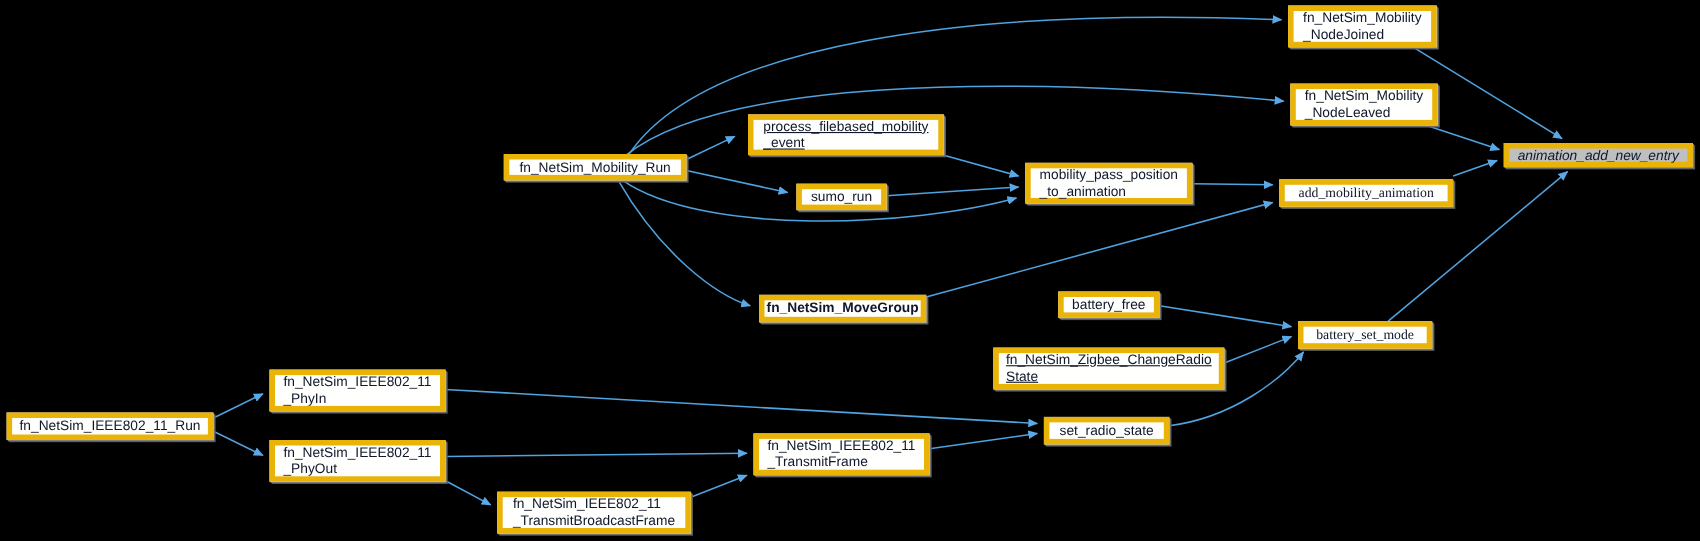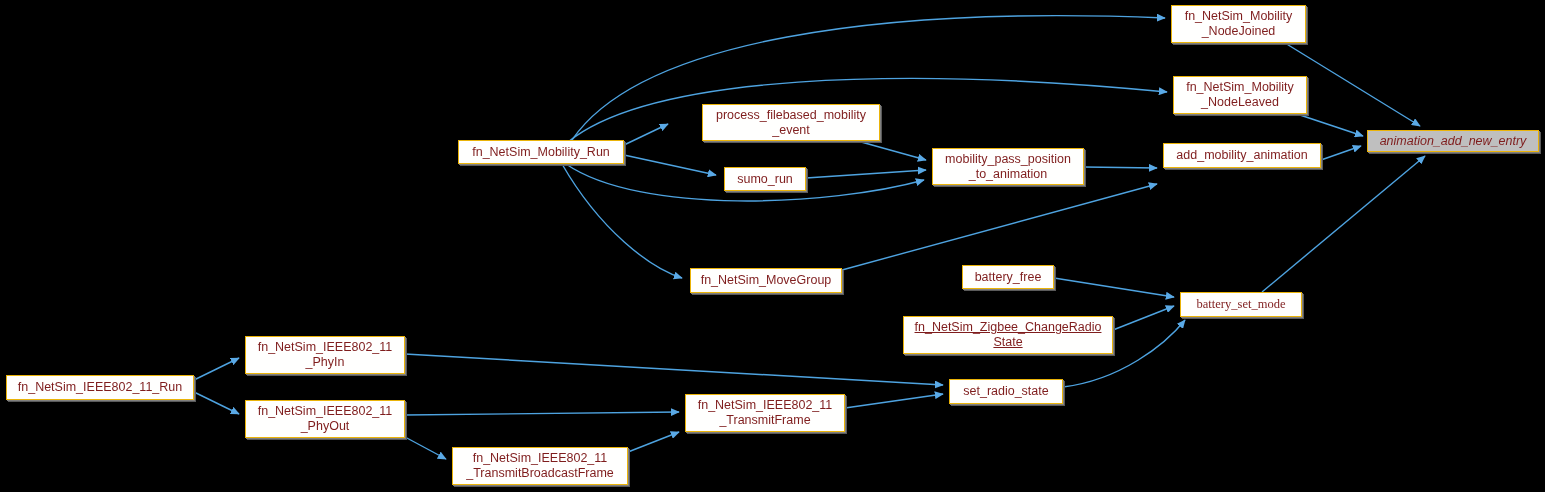--- a/index.html
+++ b/index.html
@@ -8,27 +8,27 @@
     width:1545px;height:492px;
     background:#000000;
     overflow:hidden;
     font-family:"Liberation Sans", sans-serif;
   }
   #edges{position:absolute;left:0;top:0;width:1545px;height:492px;}
   .node{
     position:absolute;
     box-sizing:border-box;
     background:#fffffe;
-    border:1px solid #eab308;
+    border:5px solid #eab308;
     box-shadow:1px 1px 0 0 #808080, 2px 2px 0 0 #5a5a5a;
     display:flex;
     align-items:center;
     justify-content:center;
-    text-align:center;
-    color:#7f1d1d;
+    text-align:left;
+    color:#0f172a;
     font-size:12.5px;
     line-height:15px;
     letter-spacing:0px;
     white-space:pre-line;
     padding:0 4px;
     z-index:5;
   }
   .node.highlight{
     background:#bfbfbf;
   }
@@ -65,27 +65,27 @@
         <path d="M 194 392 L 239 414" fill="none" stroke="#4ea3e0" stroke-width="1.4" marker-end="url(#arrow)"></path>
         <path d="M 405 354 L 943 385" fill="none" stroke="#4ea3e0" stroke-width="1.4" marker-end="url(#arrow)"></path>
         <path d="M 405 415 L 679 412" fill="none" stroke="#4ea3e0" stroke-width="1.4" marker-end="url(#arrow)"></path>
         <path d="M 405 437 L 446 459" fill="none" stroke="#4ea3e0" stroke-width="1.4" marker-end="url(#arrow)"></path>
         <path d="M 628 452 L 679 432" fill="none" stroke="#4ea3e0" stroke-width="1.4" marker-end="url(#arrow)"></path>
         <path d="M 845 408 L 943 394" fill="none" stroke="#4ea3e0" stroke-width="1.4" marker-end="url(#arrow)"></path>
       </g>
   </svg>
   <div id="node-layer">
       <div class="node" style="left: 458px; top: 140px; width: 166px; height: 24px;">fn_NetSim_Mobility_Run</div>
-      <div class="node" style="left: 702px; top: 104px; width: 178px; height: 37px;">process_filebased_mobility
+      <div class="node" style="left: 680px; top: 104px; width: 178px; height: 37px; text-decoration: underline;">process_filebased_mobility
 _event</div>
       <div class="node" style="left: 724px; top: 167px; width: 82px; height: 24px;">sumo_run</div>
-      <div class="node" style="left: 690px; top: 268px; width: 152px; height: 25px;">fn_NetSim_MoveGroup</div>
+      <div class="node" style="left: 690px; top: 268px; width: 152px; height: 25px; font-weight: bold;">fn_NetSim_MoveGroup</div>
       <div class="node" style="left: 932px; top: 148px; width: 152px; height: 37px;">mobility_pass_position
 _to_animation</div>
-      <div class="node" style="left: 1163px; top: 143px; width: 158px; height: 25px;">add_mobility_animation</div>
+      <div class="node" style="left: 1163px; top: 163px; width: 158px; height: 25px; font-family: Liberation Serif, serif;">add_mobility_animation</div>
       <div class="node" style="left: 1171px; top: 5px; width: 135px; height: 38px;">fn_NetSim_Mobility
 _NodeJoined</div>
       <div class="node" style="left: 1173px; top: 76px; width: 134px; height: 38px;">fn_NetSim_Mobility
 _NodeLeaved</div>
       <div class="node highlight" style="left: 1367px; top: 130px; width: 172px; height: 22px; font-style: italic;">animation_add_new_entry</div>
       <div class="node" style="left: 962px; top: 265px; width: 92px; height: 24px;">battery_free</div>
       <div class="node" style="left: 903px; top: 316px; width: 210px; height: 38px; text-decoration: underline;">fn_NetSim_Zigbee_ChangeRadio
 State</div>
       <div class="node" style="left: 1180px; top: 292px; width: 122px; height: 25px; font-family: Liberation Serif, serif;">battery_set_mode</div>
       <div class="node" style="left: 949px; top: 379px; width: 114px; height: 25px;">set_radio_state</div>

